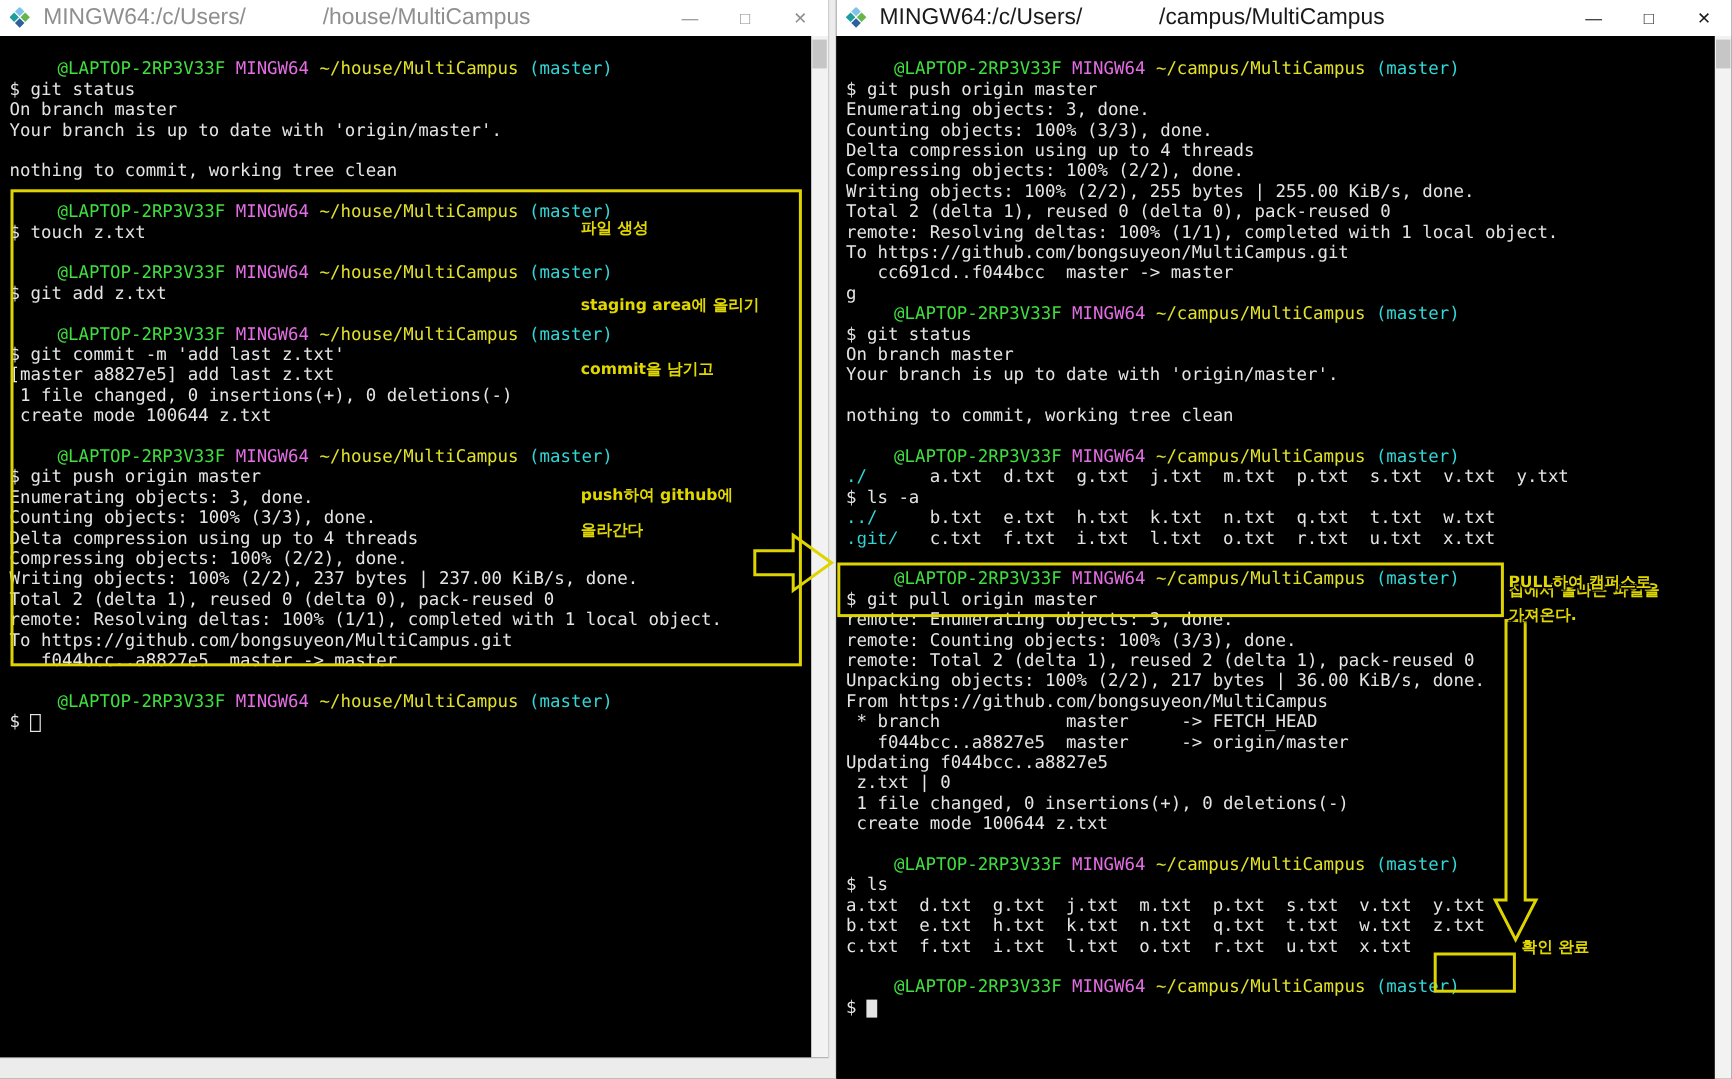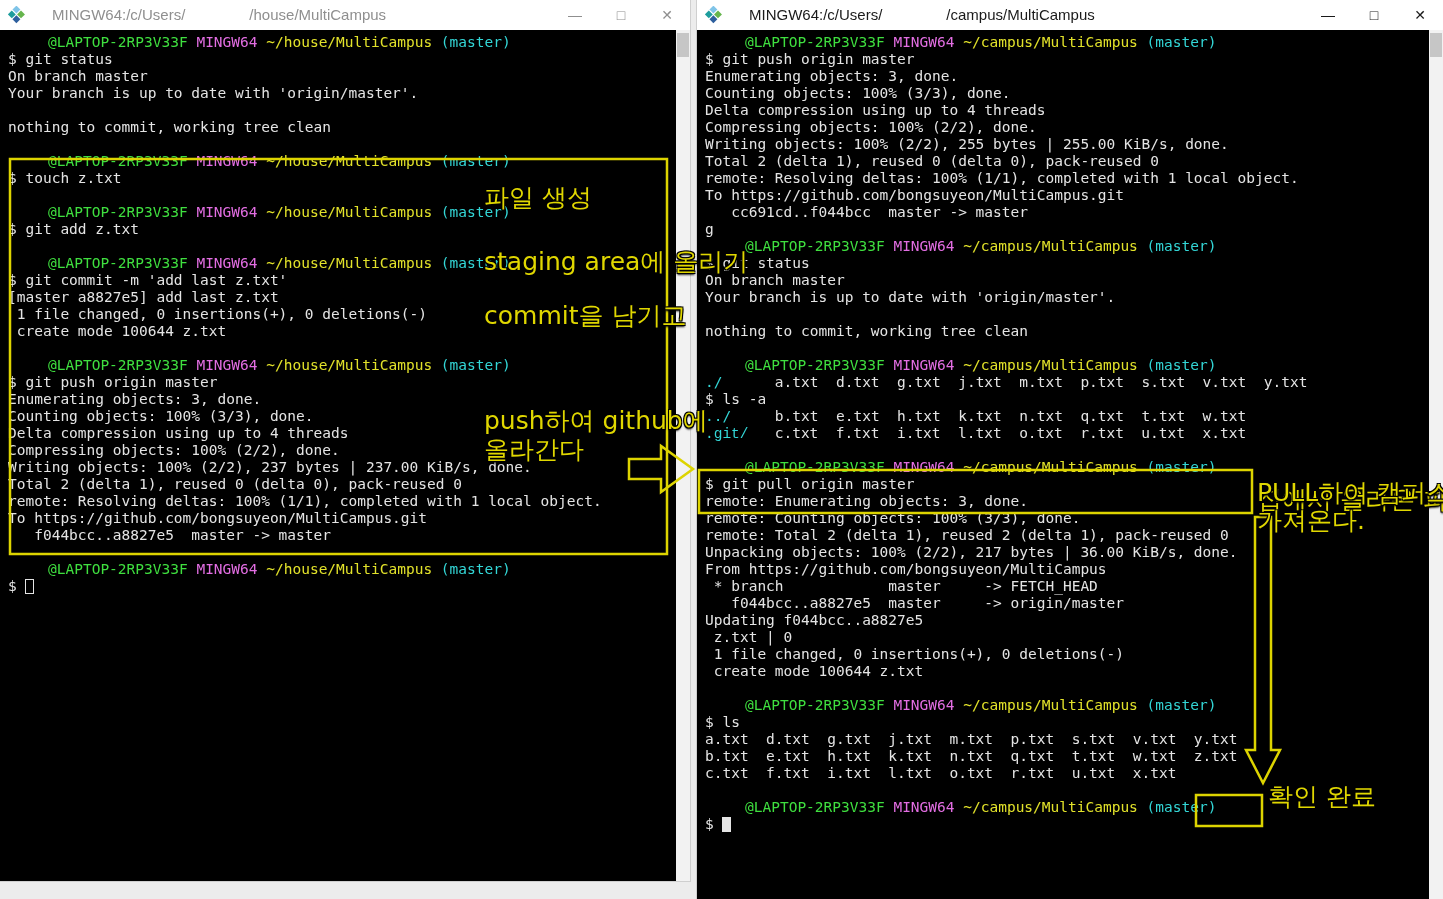--- a/index.html
+++ b/index.html
@@ -2,38 +2,38 @@
 <html style="--green: #3fdf3f; --magenta: #e36ee3; --yellow: #e2e22a; --cyan: #33d6d6; --white: #e4e4e4; --annotation: #e0d700;"><head>
 <meta charset="utf-8">
 <style>
   html,body{margin:0;padding:0;}
   body{width:1443px;height:899px;position:relative;background:#ececec;overflow:hidden;font-family:"Liberation Sans",sans-serif;}
   .window{position:absolute;top:0;background:#000;box-shadow:0 0 0 1px #cfcfcf;}
   #left-window{left:0;width:690px;height:881px;}
   #right-window{left:697px;width:746px;height:899px;}
   .titlebar{position:absolute;top:0;left:0;right:0;height:30px;background:#ffffff;display:flex;align-items:center;}
   .title-icon{width:18px;height:18px;margin-left:8px;flex:0 0 auto;}
-  .title-text{margin-left:26px;font-size:15px;white-space:pre;}
+  .title-text{margin-left:10px;font-size:19px;white-space:pre;}
   #left-window .title-text{color:#8f8f8f;}
   #right-window .title-text{color:#1a1a1a;}
   .title-redact{display:inline-block;width:64px;height:14px;vertical-align:middle;background:#ffffff;}
   .controls{margin-left:auto;display:flex;height:100%;}
   .ctrl{width:46px;height:100%;display:flex;align-items:center;justify-content:center;font-size:14px;color:#1a1a1a;}
   #left-window .ctrl{color:#8f8f8f;}
-  .term{position:absolute;top:30px;left:0;right:14px;bottom:0;background:#000;padding:4px 0 0 8px;overflow:hidden;}
+  .term{position:absolute;top:30px;left:0;right:14px;bottom:0;background:#000;padding:20px 0 0 8px;overflow:hidden;}
   .scrollbar{position:absolute;top:30px;right:0;width:14px;bottom:0;background:#f2f2f2;}
   .scroll-thumb{position:absolute;top:3px;left:1px;width:12px;height:24px;background:#c6c6c6;}
   .term-line{height:17px;line-height:17px;font-family:"DejaVu Sans Mono","Liberation Mono",monospace;font-size:14.5px;white-space:pre;color:var(--white);}
   .redact{display:inline-block;width:40px;height:13px;background:#000;vertical-align:middle;}
   .cursor{display:inline-block;width:9px;height:15px;vertical-align:text-bottom;}
   .cursor.block{background:var(--white);}
   .cursor.hollow{border:1px solid var(--white);box-sizing:border-box;}
   #anno-svg{position:absolute;left:0;top:0;pointer-events:none;}
   #annotations{position:absolute;left:0;top:0;width:0;height:0;}
-  .anno{position:absolute;color:var(--annotation);font-weight:normal;font-size:25px;font-family:"DejaVu Sans",sans-serif;white-space:nowrap;
+  .anno{position:absolute;color:var(--annotation);font-weight:bold;font-size:13px;font-family:"DejaVu Sans",sans-serif;white-space:nowrap;
         text-shadow:1px 1px 0 #000,-1px -1px 0 #000,1px -1px 0 #000,-1px 1px 0 #000,0 2px 2px #000;}
 </style>
 </head>
 <body>
 
 <div class="window" id="left-window">
   <div class="titlebar">
     <span class="title-icon">
       <svg width="18" height="18" viewBox="0 0 18 18">
         <rect x="5.6" y="0.8" width="5.6" height="5.6" fill="#7fc4e8" transform="rotate(45 8.4 3.6)"></rect>

